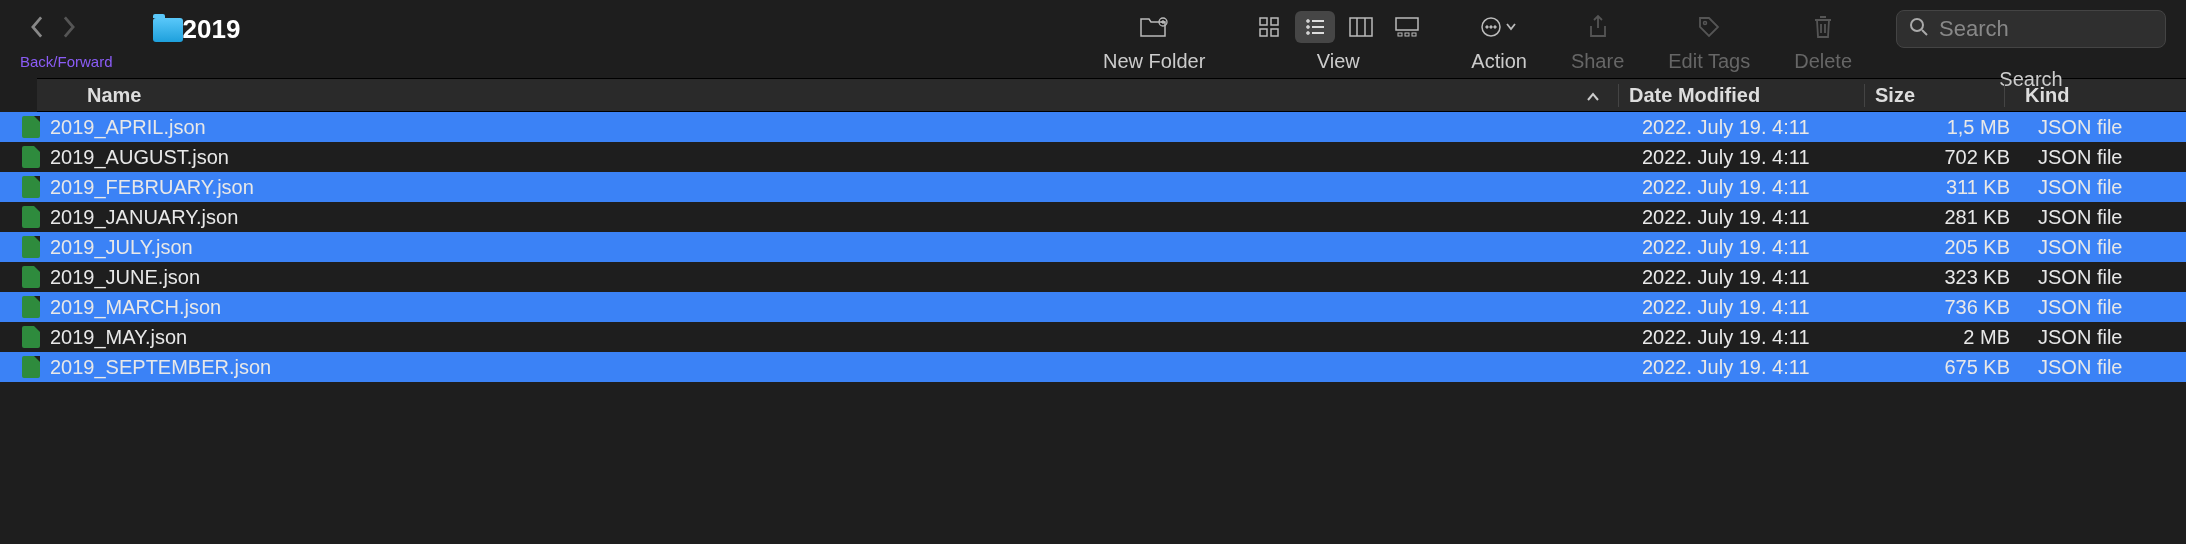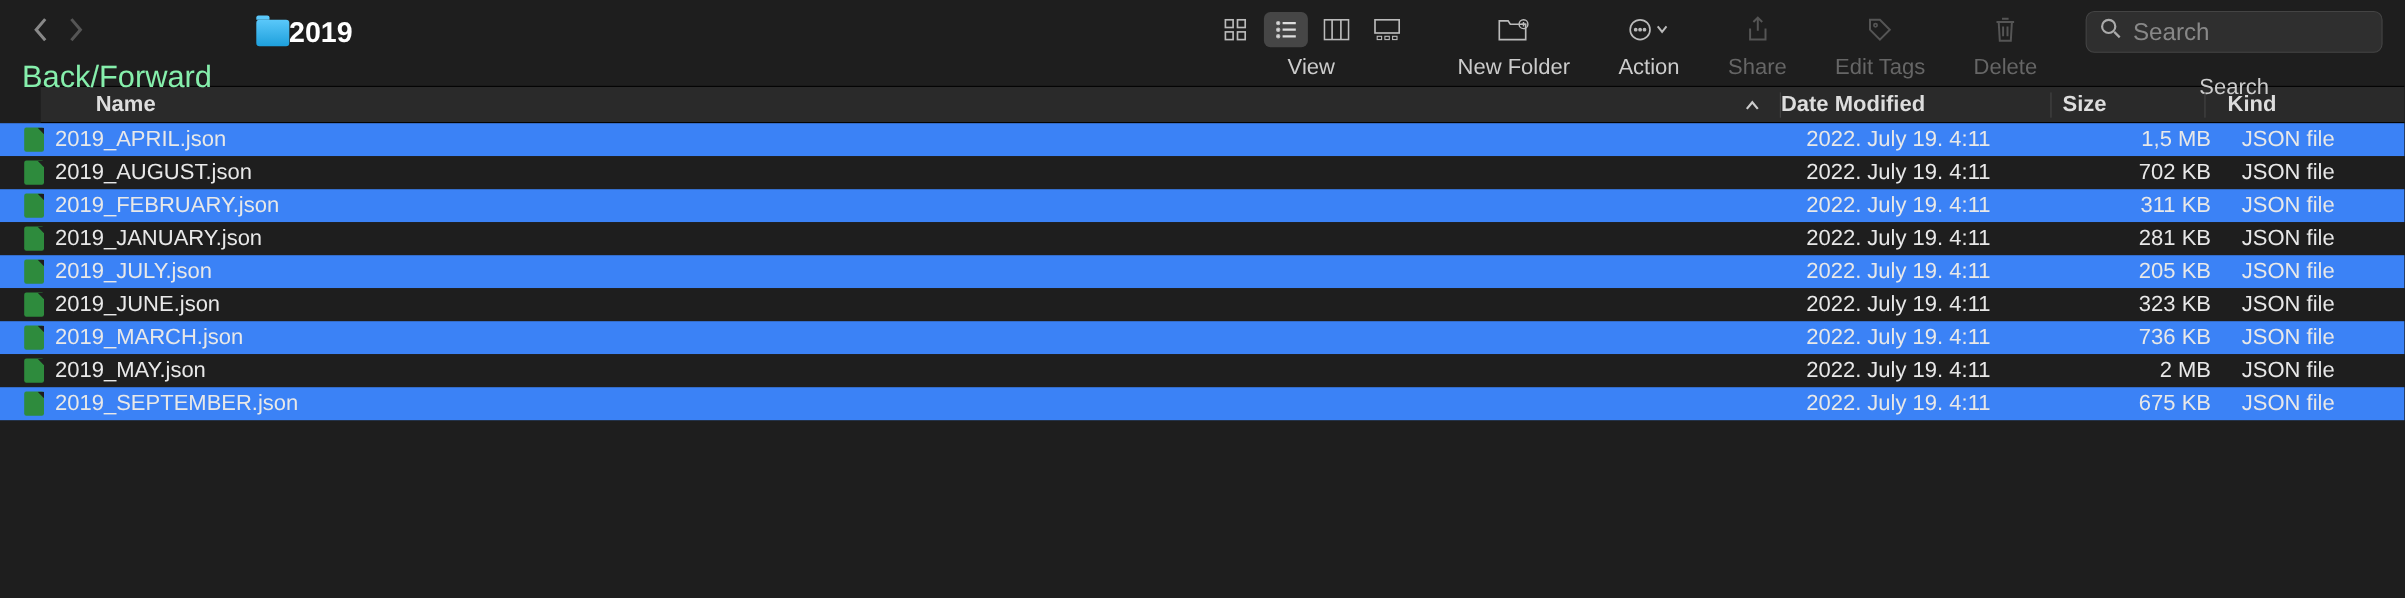--- a/index.html
+++ b/index.html
@@ -25,22 +25,22 @@
   flex-direction: column;
   align-items: flex-start;
 }
 .nav-buttons {
   display: flex;
   gap: 18px;
   padding: 6px 0 4px 10px;
 }
 .nav-btn svg { fill: #888; }
 .nav-label {
-  color: #86efac;
-  font-size: 28px;
+  color: #8b5cf6;
+  font-size: 15px;
   padding-top: 6px;
 }
 .title-section {
   display: flex;
   align-items: center;
   padding: 4px 0 0 40px;
 }
 .folder-icon {
   width: 30px; height: 24px;
   background: linear-gradient(#5ac8fa, #1ea0dc);
@@ -126,21 +126,21 @@
   height: 34px;
   background: #2a2a2a;
   border-top: 1px solid #000;
   border-bottom: 1px solid #000;
   padding-left: 50px;
   margin-left: 37px;
 }
 .col-header .col { color: #ddd; font-weight: 600; font-size: 20px; }
 .col-name { flex: 1; display: flex; align-items: center; }
 .col-name .sort-ind { margin-left: auto; margin-right: 18px; }
-.col-date { width: 246px; border-left: 1px solid #444; }
+.col-date { width: 246px; border-left: 1px solid #444; padding-left: 10px; }
 .col-size { width: 140px; border-left: 1px solid #444; padding-left: 10px; }
 .col-kind { width: 182px; border-left: 1px solid #444; padding-left: 20px; }
 
 
 .rows { }
 .row {
   display: flex;
   align-items: center;
   height: 30px;
   padding-left: 22px;
@@ -191,20 +191,33 @@
   <div class="title-section">
     <span class="folder-icon"></span>
     <span class="win-title">2019</span>
   </div>
 
   <div class="spacer"></div>
 
   <div class="tb-group">
     <div class="tb-icons">
       <span class="tb-icon">
+        <svg width="30" height="22" viewBox="0 0 30 22">
+            <path d="M2 6 L2 20 L26 20 L26 6 L12 6 L10 3 L2 3 Z" stroke-width="1.5"></path>
+            <circle cx="24" cy="6" r="4" stroke-width="1.3"></circle>
+            <path d="M24 4 L24 8 M22 6 L26 6" stroke-width="1.3"></path>
+          </svg>
+      </span>
+    </div>
+    <div class="tb-label">New Folder</div>
+  </div>
+
+  <div class="tb-group">
+    <div class="tb-icons">
+      <span class="tb-icon">
         <svg width="22" height="22" viewBox="0 0 22 22">
             <rect x="2" y="2" width="7" height="7" stroke-width="1.5"></rect>
             <rect x="13" y="2" width="7" height="7" stroke-width="1.5"></rect>
             <rect x="2" y="13" width="7" height="7" stroke-width="1.5"></rect>
             <rect x="13" y="13" width="7" height="7" stroke-width="1.5"></rect>
           </svg>
       </span>
       <span class="tb-icon active">
         <svg width="22" height="22" viewBox="0 0 22 22">
             <circle cx="4" cy="5" r="1.5" fill="#ddd"></circle>
@@ -229,33 +242,20 @@
             <rect x="17" y="16" width="4" height="3" stroke-width="1"></rect>
           </svg>
       </span>
     </div>
     <div class="tb-label">View</div>
   </div>
 
   <div class="tb-group">
     <div class="tb-icons">
       <span class="tb-icon">
-        <svg width="30" height="22" viewBox="0 0 30 22">
-            <path d="M2 6 L2 20 L26 20 L26 6 L12 6 L10 3 L2 3 Z" stroke-width="1.5"></path>
-            <circle cx="24" cy="6" r="4" stroke-width="1.3"></circle>
-            <path d="M24 4 L24 8 M22 6 L26 6" stroke-width="1.3"></path>
-          </svg>
-      </span>
-    </div>
-    <div class="tb-label">New Folder</div>
-  </div>
-
-  <div class="tb-group">
-    <div class="tb-icons">
-      <span class="tb-icon">
         <svg width="40" height="22" viewBox="0 0 40 22">
             <circle cx="12" cy="11" r="9" stroke-width="1.5"></circle>
             <circle cx="8" cy="11" r="1.2" fill="#bbb"></circle>
             <circle cx="12" cy="11" r="1.2" fill="#bbb"></circle>
             <circle cx="16" cy="11" r="1.2" fill="#bbb"></circle>
             <path d="M28 8 L32 13 L36 8" stroke-width="1.8"></path>
           </svg>
       </span>
     </div>
     <div class="tb-label">Action</div>

